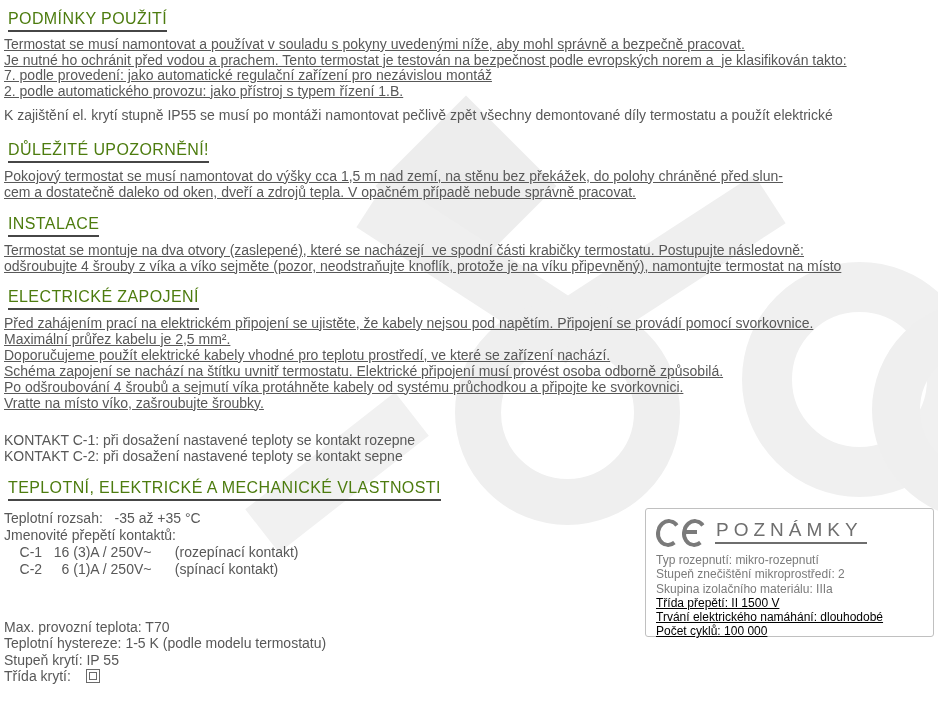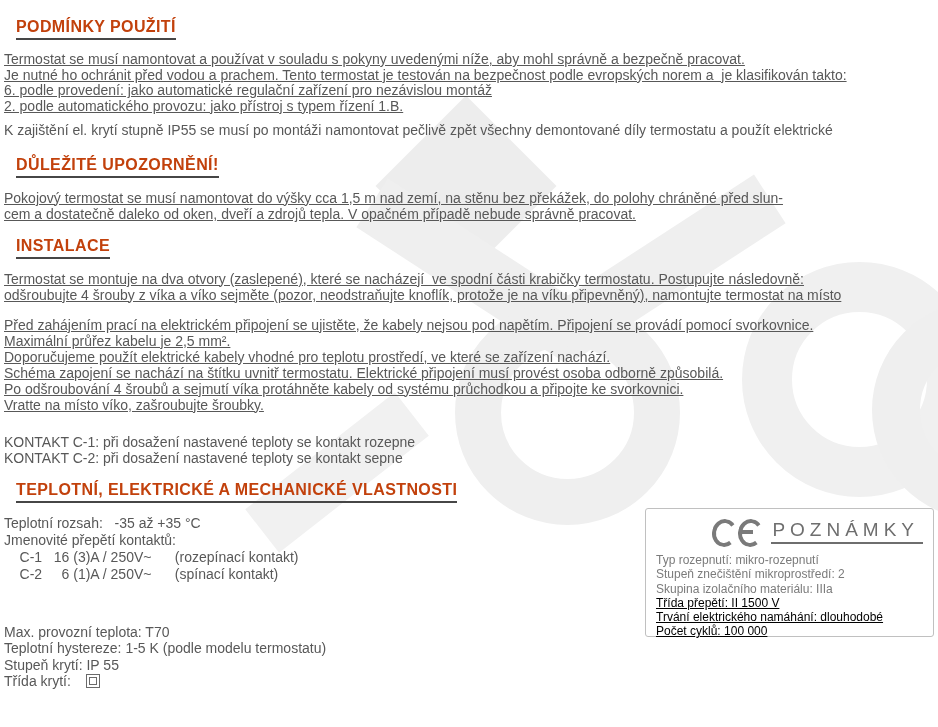--- a/index.html
+++ b/index.html
@@ -14,22 +14,22 @@
   .wm-diamond{left:402px;top:122px;width:128px;height:128px;background:#ededed;transform:rotate(45deg);}
   .wm-band-a{left:352px;top:242px;width:250px;height:58px;background:#efefef;transform:rotate(33deg);}
   .wm-band-b{left:540px;top:238px;width:250px;height:58px;background:#efefef;transform:rotate(-33deg);}
   .wm-ring-a{left:455px;top:300px;width:225px;height:225px;border:46px solid #efefef;border-radius:50%;box-sizing:border-box;}
   .wm-ring-b{left:742px;top:262px;width:235px;height:235px;border:50px solid #f0f0f0;border-radius:50%;box-sizing:border-box;}
   .wm-ring-c{left:872px;top:300px;width:220px;height:220px;border:48px solid #efefef;border-radius:50%;box-sizing:border-box;}
   .wm-band-c{left:242px;top:445px;width:190px;height:55px;background:#f1f1f1;transform:rotate(-38deg);}
   
   .page{position:relative;z-index:1;padding:6px 3px 0 4px;}
   h2{
-    font-size:16px;line-height:18px;font-weight:bold;color:#c2410c;
-    letter-spacing:.4px;margin:12px;
+    font-size:16px;line-height:18px;font-weight:normal;color:#4d7c0f;
+    letter-spacing:.4px;margin:4px;
   }
   h2 .u{display:inline-block;border-bottom:2px solid #464646;padding-bottom:2px;}
   .ln{white-space:pre;font-size:14px;line-height:15.5px;}
   .para{margin:0;}
   .mt6{margin-top:5px;text-decoration:underline;}
   .mt8{margin-top:9px;}
   .mt14{margin-top:14px;}
   .mt16{margin-top:17px;}
   .lh16 .ln{line-height:16px;}
   .lh165 .ln{line-height:16.5px;}
@@ -38,21 +38,21 @@
   .props2{margin-top:41px;}
   
   .sq-icon{display:inline-block;width:12px;height:12px;border:1px solid #6a6a6a;position:relative;vertical-align:-2px;margin-left:15px;}
   .sq-inner{position:absolute;left:2px;top:2px;right:2px;bottom:2px;border:1px solid #6a6a6a;}
   
   .notes-box{
     position:absolute;z-index:1;left:645px;top:508px;width:289px;height:129px;
     border:1px solid #c0c0c0;border-radius:3px;box-sizing:border-box;
     padding:9px 10px 0 10px;background:transparent;
   }
-  .notes-head{display:flex;align-items:center;gap:10px;justify-content:flex-end;}
+  .notes-head{display:flex;align-items:center;gap:10px;}
   .notes-title{
     font-size:19px;line-height:21px;color:#6e6e6e;letter-spacing:5px;
     display:inline-block;border-bottom:2px solid #6e6e6e;padding:0 4px 2px 1px;
   }
   .notes-lines{margin-top:8px;}
   .nln{white-space:pre;font-size:12px;line-height:14.3px;color:#7b7b7b;}
   .nln.dark{color:#000000;text-decoration:underline;}
   
   .ce{display:inline-flex;gap:3px;align-items:center;height:27px;}
   .ce-c,.ce-e{position:relative;width:23px;height:26px;}
@@ -76,21 +76,21 @@
 <div class="wm wm-ring-c"></div>
 <div class="wm wm-band-c"></div>
 
 <div class="page">
 
   <section>
     <h2><span class="u">PODMÍNKY POUŽITÍ</span></h2>
     <div class="para mt6">
       <div class="ln">Termostat se musí namontovat a používat v souladu s pokyny uvedenými níže, aby mohl správně a bezpečně pracovat.</div>
       <div class="ln">Je nutné ho ochránit před vodou a prachem. Tento termostat je testován na bezpečnost podle evropských norem a  je klasifikován takto:</div>
-      <div class="ln">6. podle provedení: jako automatické regulační zařízení pro nezávislou montáž</div>
+      <div class="ln">7. podle provedení: jako automatické regulační zařízení pro nezávislou montáž</div>
       <div class="ln">2. podle automatického provozu: jako přístroj s typem řízení 1.B.</div>
     </div>
     <div class="para mt8">
       <div class="ln">K zajištění el. krytí stupně IP55 se musí po montáži namontovat pečlivě zpět všechny demontované díly termostatu a použít elektrické</div>
     </div>
   </section>
 
   <section class="mt16">
     <h2><span class="u">DŮLEŽITÉ UPOZORNĚNÍ!</span></h2>
     <div class="para mt6 lh165">
@@ -101,20 +101,21 @@
 
   <section class="mt14">
     <h2><span class="u">INSTALACE</span></h2>
     <div class="para mt6 lh16">
       <div class="ln">Termostat se montuje na dva otvory (zaslepené), které se nacházejí  ve spodní části krabičky termostatu. Postupujte následovně:</div>
       <div class="ln">odšroubujte 4 šrouby z víka a víko sejměte (pozor, neodstraňujte knoflík, protože je na víku připevněný), namontujte termostat na místo</div>
     </div>
   </section>
 
   <section class="mt14">
+    <h2><span class="u">ELECTRICKÉ ZAPOJENÍ</span></h2>
     <div class="para mt6 lh16">
       <div class="ln">Před zahájením prací na elektrickém připojení se ujistěte, že kabely nejsou pod napětím. Připojení se provádí pomocí svorkovnice.</div>
       <div class="ln">Maximální průřez kabelu je 2,5 mm².</div>
       <div class="ln">Doporučujeme použít elektrické kabely vhodné pro teplotu prostředí, ve které se zařízení nachází.</div>
       <div class="ln">Schéma zapojení se nachází na štítku uvnitř termostatu. Elektrické připojení musí provést osoba odborně způsobilá.</div>
       <div class="ln">Po odšroubování 4 šroubů a sejmutí víka protáhněte kabely od systému průchodkou a připojte ke svorkovnici.</div>
       <div class="ln">Vratte na místo víko, zašroubujte šroubky.</div>
     </div>
     <div class="para kontakt lh165">
       <div class="ln">KONTAKT C-1: při dosažení nastavené teploty se kontakt rozepne</div>

